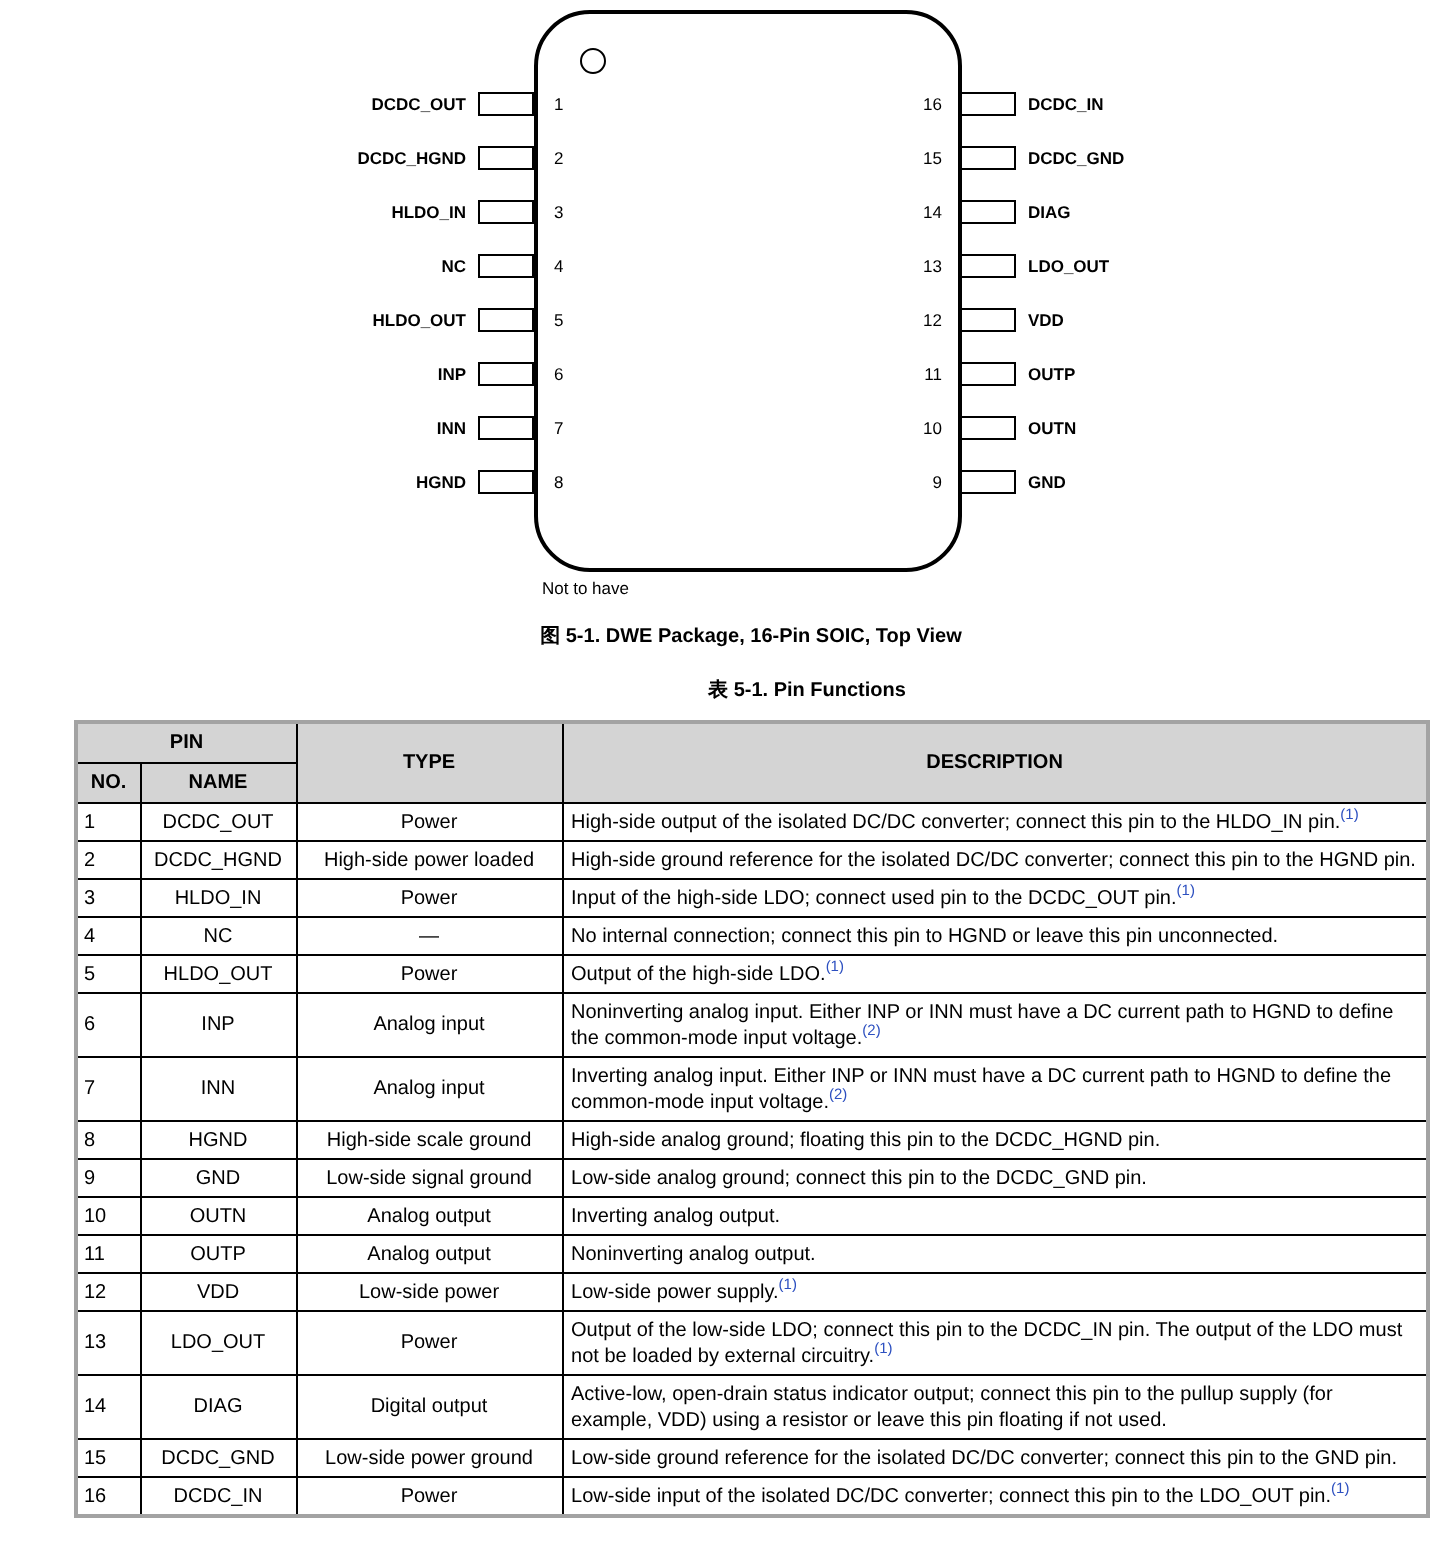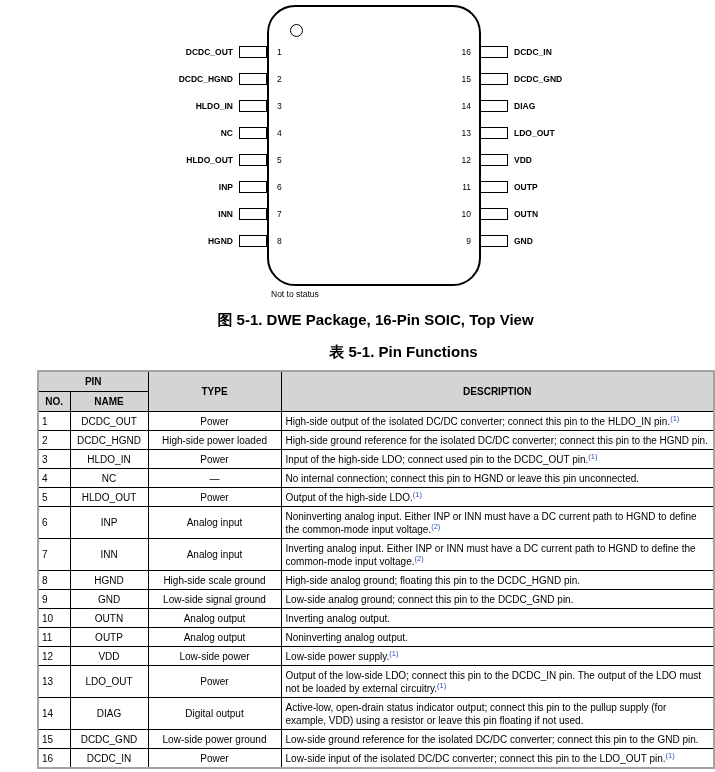--- a/index.html
+++ b/index.html
@@ -43,21 +43,21 @@
   .pin-num.left  { left:277px; }
   .pin-num.right { left:425px; width:46px; text-align:right; }
   .not-to-scale {
     position:absolute; left:271px; top:289px;
     font-size:8.5px; color:#000;
   }
 
   
   .fig-caption, .tbl-caption {
     width:715px; text-align:center; padding-left:36px;
-    font-weight:bold; font-size:15px;
+    font-weight:bold; font-size:10px;
   }
   .fig-caption { margin-top:8px; }
   .tbl-caption { margin-top:13px; margin-bottom:8px;margin-left:28px; }
 
   
   table.pinfn {
     margin-left:37px; width:676px;
     border-collapse:collapse;
     border:2px solid #a3a3a3;
     font-size:10px;
@@ -152,21 +152,21 @@
   <div class="pin-label right" style="top:181px">OUTP</div>
 
   <div class="pin-num right" style="top:208px">10</div>
   <div class="pin-box right" style="top:208px"></div>
   <div class="pin-label right" style="top:208px">OUTN</div>
 
   <div class="pin-num right" style="top:235px">9</div>
   <div class="pin-box right" style="top:235px"></div>
   <div class="pin-label right" style="top:235px">GND</div>
 
-  <div class="not-to-scale">Not to status</div>
+  <div class="not-to-scale">Not to have</div>
 </div>
 
 <div class="fig-caption">图 5-1. DWE Package, 16-Pin SOIC, Top View</div>
 <div class="tbl-caption">表 5-1. Pin Functions</div>
 
 <table class="pinfn">
   <colgroup>
     <col class="col-no">
       <col class="col-name">
       <col class="col-type">

